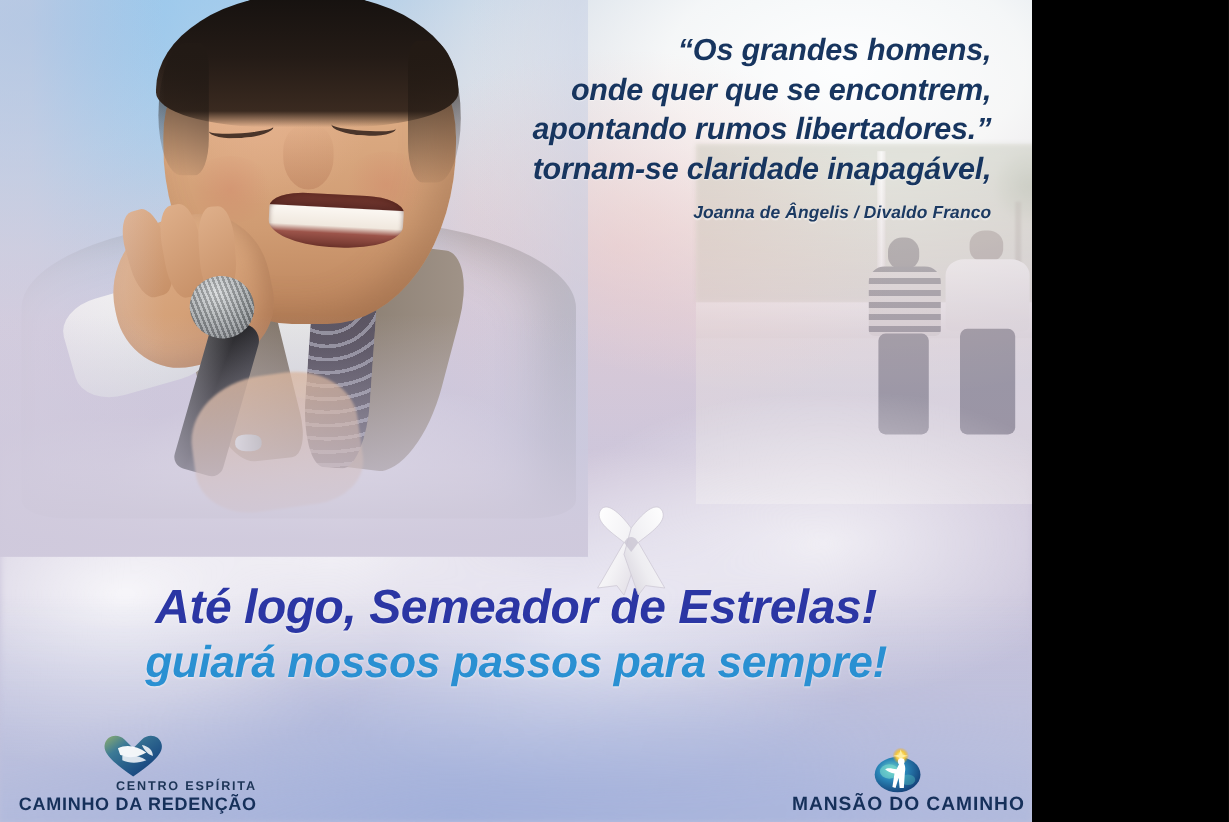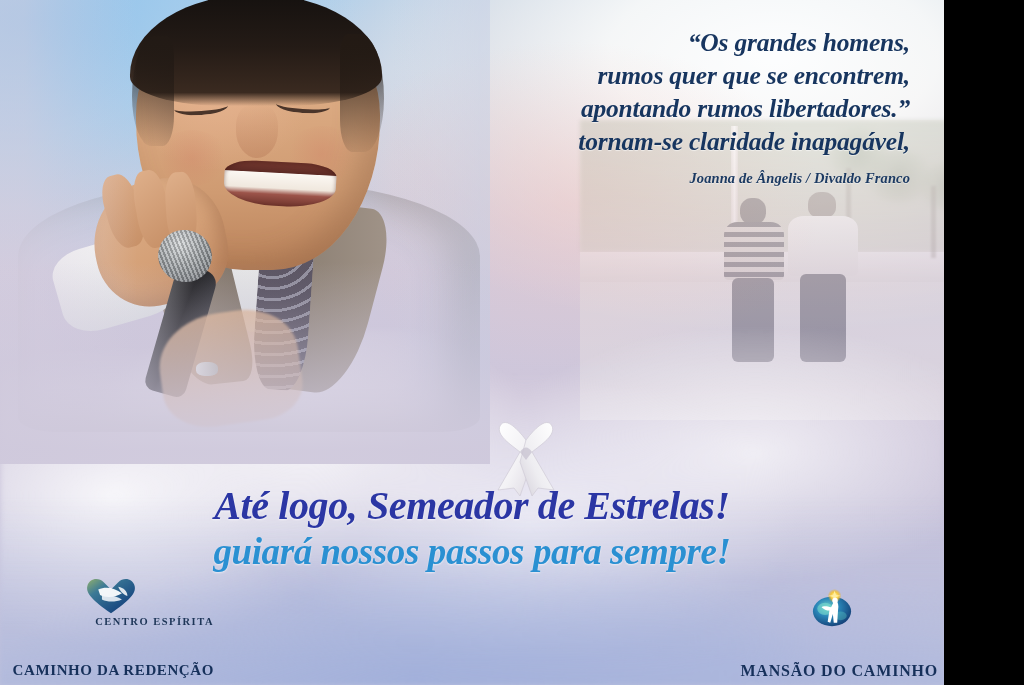--- a/index.html
+++ b/index.html
@@ -2,24 +2,24 @@
 <html><head>
 <meta charset="utf-8">
 <style>
   html, body {
     margin: 0;
     padding: 0;
     background: #000;
   }
   #poster {
     position: relative;
-    width: 944px;
+    width: 860px;
     height: 685px;
     overflow: hidden;
-    font-family: Liberation Serif, serif;
+    font-family: Liberation Sans, sans-serif;
     background: #fef9c3;
   }
 
   
   .bg-base {
     position: absolute;
     inset: 0;
     background:
       linear-gradient(to bottom,
         #a5cdec 0%,
@@ -343,21 +343,21 @@
   }
   .logo-left  { left: 8px;  width: 206px; }
   .logo-right { right: 6px; width: 212px; }
   .logo-mark { height: 40px; display: flex; align-items: center; justify-content: center; }
   .logo-t1 {
     font-size: 10.5px; font-weight: bold; letter-spacing: 1.5px;
     color: #1d3557; line-height: 13px;
   }
   .logo-t2 {
     font-size: 15px; font-weight: bold; letter-spacing: 0.6px;
-    color: #16305a; line-height: 17px; margin-top: 34px;
+    color: #16305a; line-height: 17px;
   }
   .logo-right .logo-t2 { font-size: 16px; letter-spacing: 0.8px; }
 </style>
 </head>
 <body>
 
 <div id="poster">
 
   <div class="bg-base"></div>
   <div class="bg-warm-right"></div>
@@ -421,21 +421,21 @@
     <div class="p-finger" style="left:96px;  top:180px; width:34px; height:74px; transform:rotate(-16deg);"></div>
     <div class="p-finger" style="left:126px; top:176px; width:32px; height:78px; transform:rotate(-10deg);"></div>
     <div class="p-finger" style="left:156px; top:178px; width:30px; height:74px; transform:rotate(-4deg);"></div>
     <div class="p-hand2"></div>
     <div class="p-ring"></div>
     <div class="fade"></div>
   </div>
 
   <div class="quote">
     <div class="quote-line">“Os grandes homens,</div>
-    <div class="quote-line">rumos quer que se encontrem,</div>
+    <div class="quote-line">onde quer que se encontrem,</div>
     <div class="quote-line">apontando rumos libertadores.”</div>
     <div class="quote-line">tornam-se claridade inapagável,</div>
     <div class="quote-author">Joanna de Ângelis / Divaldo Franco</div>
   </div>
 
   <div class="ribbon">
     <svg viewBox="0 0 84 86" width="84" height="86">
       <defs>
         <linearGradient id="rbA" x1="0" y1="0" x2="1" y2="1">
           <stop offset="0%" stop-color="#ffffff"></stop>

